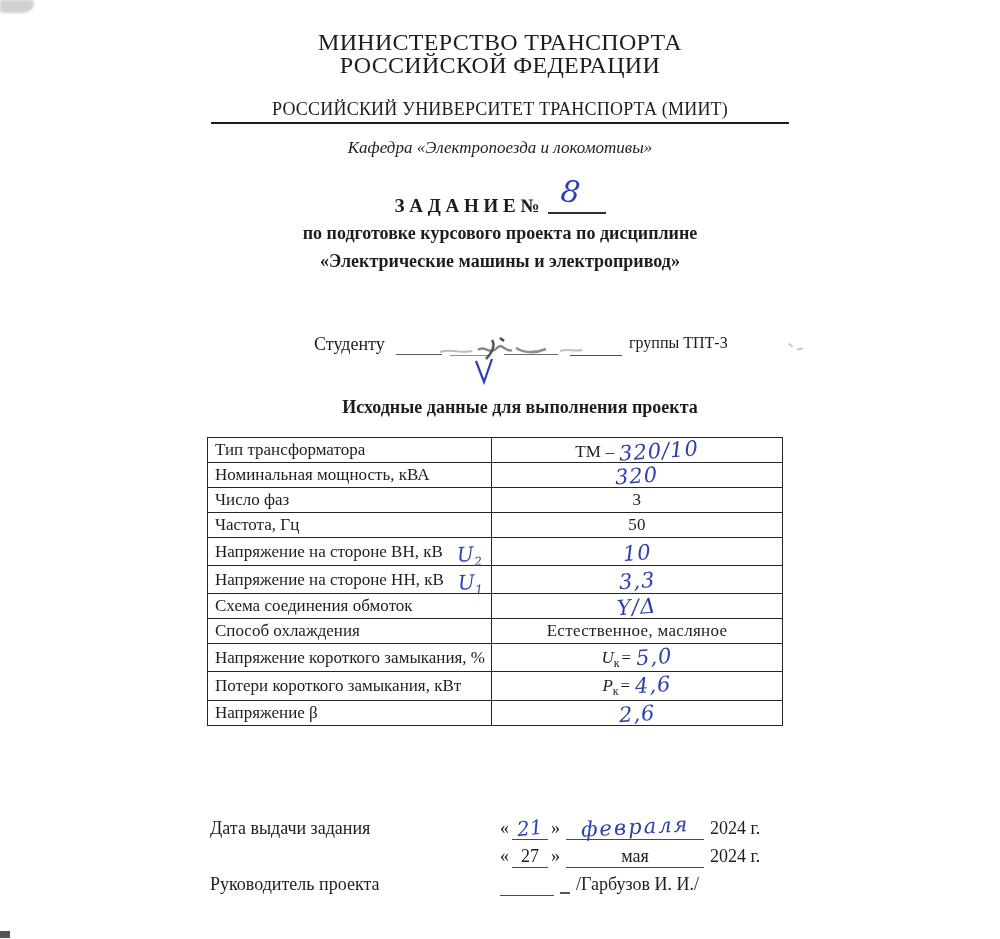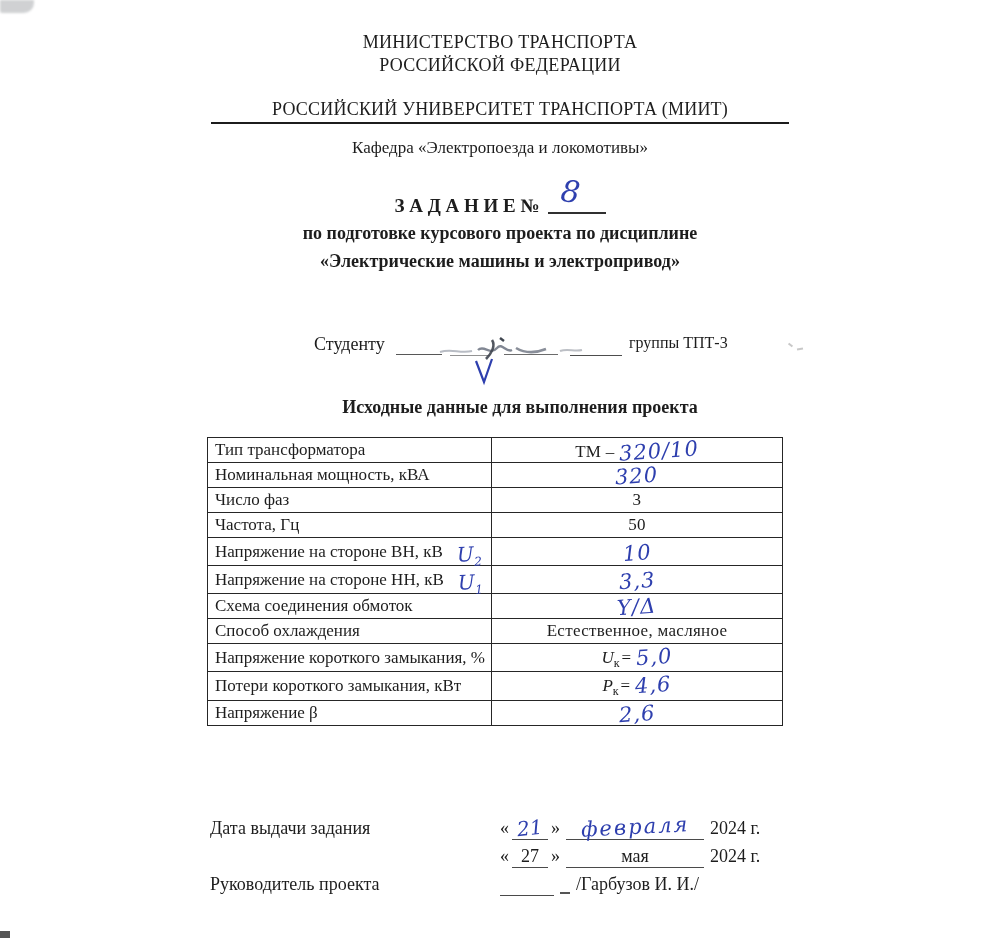--- a/index.html
+++ b/index.html
@@ -8,24 +8,24 @@
   .abs{position:absolute;}
   .ctr{left:0;width:100%;text-align:center;}
   .bold{font-weight:bold;}
 
   
   .smudge-tl{left:0;top:0;width:34px;height:13px;background:#aaadb0;opacity:.55;
              border-radius:0 0 10px 2px;filter:blur(1px);}
   .mark-bl{left:0;top:931px;width:10px;height:7px;background:#2a2a2a;opacity:.8;}
 
   
-  .ministry{top:31px;font-size:18px;line-height:23px;letter-spacing:.3px;}
+  .ministry{top:31px;font-size:24px;line-height:23px;letter-spacing:.3px;}
   .university{top:99px;font-size:18px;letter-spacing:.2px;}
   .uni-underline{left:211px;top:122px;width:578px;height:2px;background:#1c1c1c;}
-  .department{top:138px;font-size:17px;}
+  .department{top:138px;font-size:17px;font-style:italic;}
 
   
   .assign-line{top:187px;font-size:19px;}
   .numslot{display:inline-block;width:58px;height:23px;border-bottom:2px solid #303030;
            position:relative;top:2px;margin-left:8px;}
   .hand{font-family:"DejaVu Serif", serif;font-style:italic;color:#2e3fae;}
   .hand8{position:absolute;left:13px;top:-15px;font-size:30px;transform:rotate(7deg);}
   .sub1{top:223px;font-size:18px;}
   .sub2{top:251px;font-size:18px;}
 

